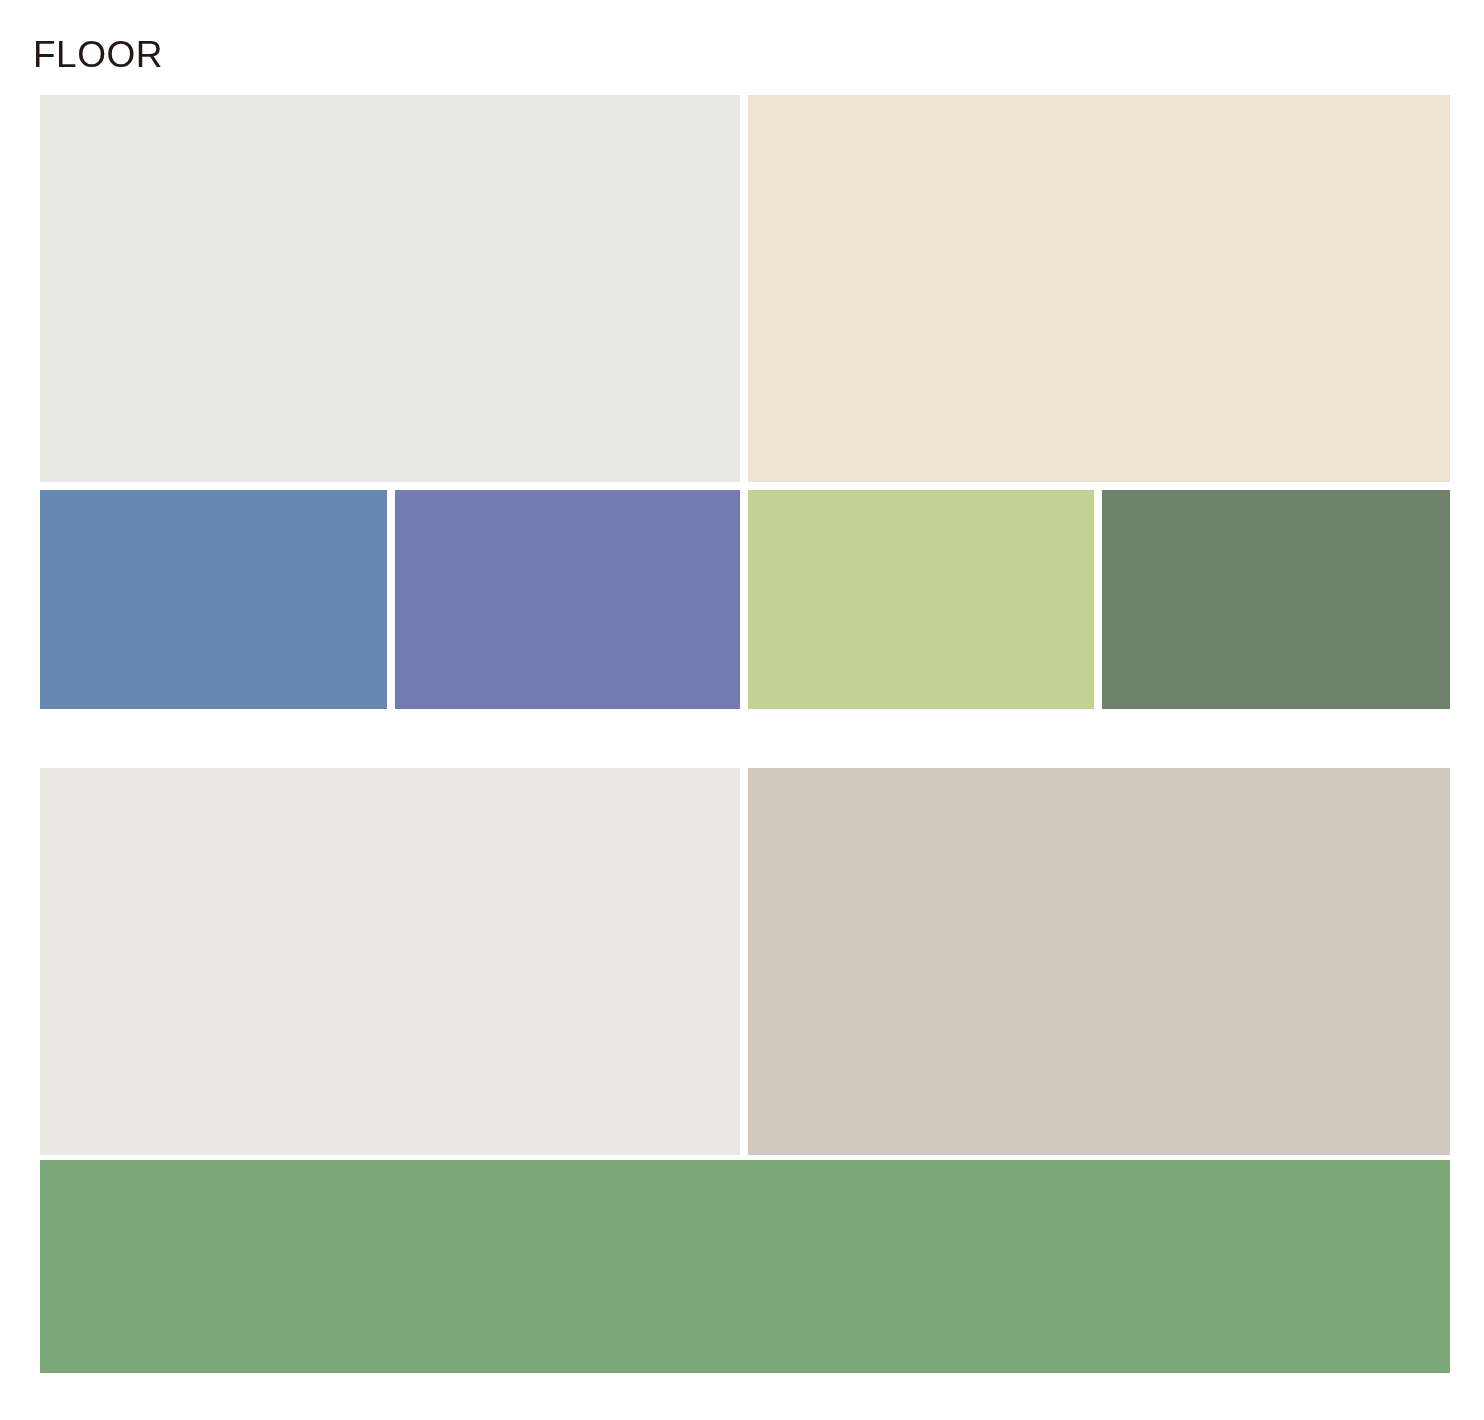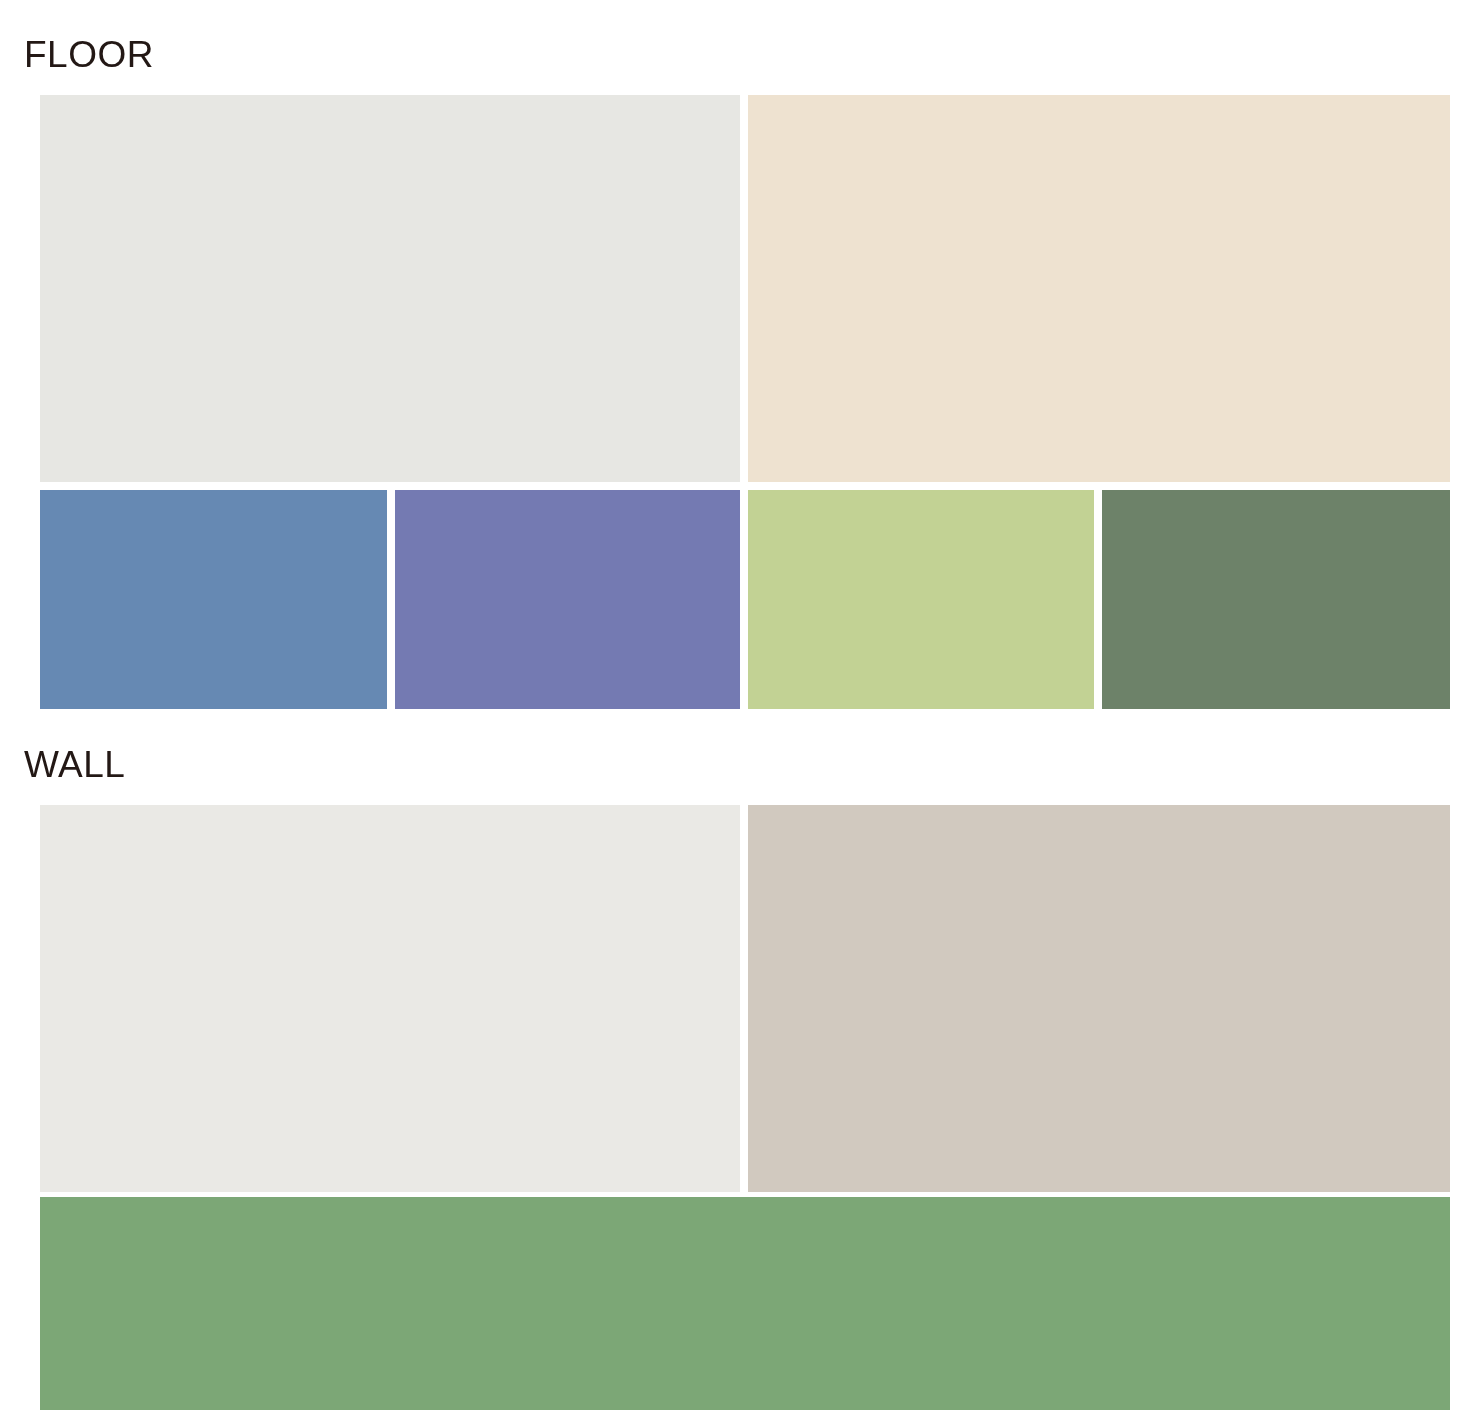--- a/index.html
+++ b/index.html
@@ -26,21 +26,21 @@
     left: 0;
     width: 1484px;
   }
   .section-label {
     font-family: "Liberation Sans", sans-serif;
     font-size: 37px;
     font-weight: 400;
     letter-spacing: 0.5px;
     color: #231815;
     line-height: 1;
-    padding-left: 24px;
+    padding-left: 33px;
     margin: 0;
     white-space: nowrap;
   }
   .swatch-row {
     position: relative;
     width: 1484px;
     box-sizing: border-box;
   }
   .swatch {
     position: absolute;
@@ -71,21 +71,20 @@
       </div>
     <div class="swatch-row" id="floor-row-2">
         <div class="swatch" style="left: 40px; width: 347px; height: 100%; background: rgb(102, 137, 179);"></div>
         <div class="swatch" style="left: 395px; width: 345px; height: 100%; background: rgb(116, 122, 178);"></div>
         <div class="swatch" style="left: 748px; width: 346px; height: 100%; background: rgb(194, 210, 148);"></div>
         <div class="swatch" style="left: 1102px; width: 348px; height: 100%; background: rgb(109, 130, 105);"></div>
       </div>
   </div>
 
   <div class="section" id="wall-section">
-    <div class="section-label" id="wall-label" style="color: rgb(35, 24, 21);">WALL</div>
     <div class="swatch-row" id="wall-row-1">
         <div class="swatch" style="left: 40px; width: 700px; height: 100%; background: rgb(234, 233, 229);"></div>
         <div class="swatch" style="left: 748px; width: 702px; height: 100%; background: rgb(209, 201, 191);"></div>
       </div>
     <div class="swatch-row" id="wall-row-2">
         <div class="swatch" style="left: 40px; width: 1410px; height: 100%; background: rgb(124, 167, 118);"></div>
       </div>
   </div>
 
 </div>

